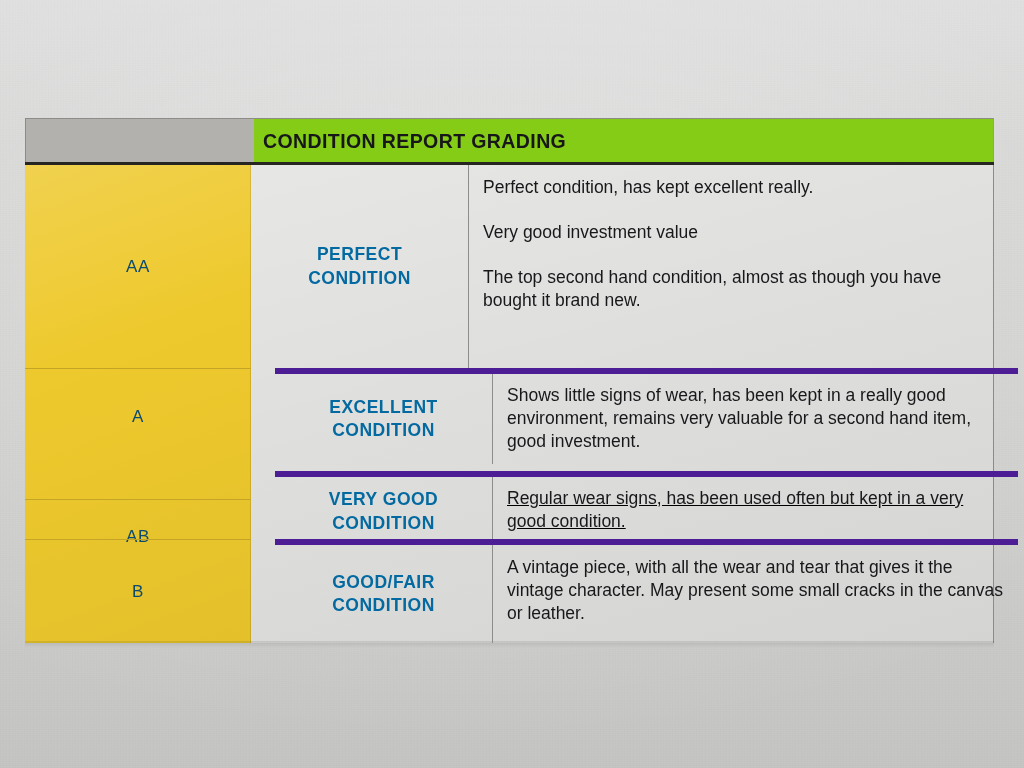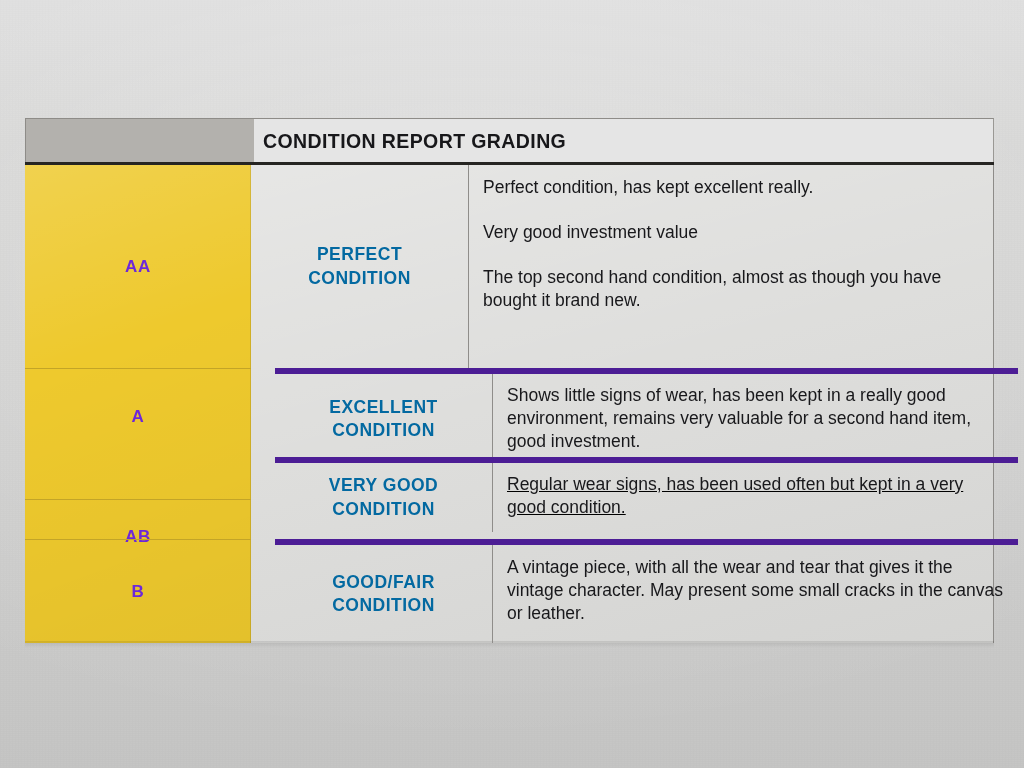--- a/index.html
+++ b/index.html
@@ -43,21 +43,21 @@
     height: 525px;
   }
 
   .table-header {
     position: absolute;
     left: 0;
     top: 0;
     width: 969px;
     height: 45px;
     box-sizing: border-box;
-    background: #e5e5e5;
+    background: #84cc16;
     border-top: 1px solid #8e8c88;
     border-left: 1px solid #8e8c88;
     border-right: 1px solid #9a9894;
     display: flex;
     align-items: center;
   }
   .header-left-pad {
     width: 228px;
     height: 100%;
     background: #b3b1ad;
@@ -134,23 +134,23 @@
     width: 226px;
     display: flex;
     align-items: center;
     justify-content: center;
     box-sizing: border-box;
     z-index: 2;
   }
   .grade-cell + .grade-cell { border-top: 1px solid #c3a427; }
   .grade-label {
     font-size: 17px;
-    font-weight: bold;
+    font-weight: normal;
     letter-spacing: 0.6px;
-    color: #6d28d9;
+    color: #0c4a6e;
   }
 
   
   .content-row {
     position: absolute;
     left: 226px;
     width: 743px;
     display: flex;
     box-sizing: border-box;
     z-index: 2;
@@ -188,21 +188,21 @@
   .desc-para {
     font-size: 17.5px;
     line-height: 1.32;
     color: #18181b;
     margin: 0;
   }
   .desc-para + .desc-para { margin-top: 20px; }
 
   .row-aa   { top: 0px;   height: 203px; }
   .row-a    { top: 203px; height: 96px;  }
-  .row-ab   { top: 292px; height: 75px;  }
+  .row-ab   { top: 306px; height: 75px;  }
   .row-b    { top: 374px; height: 104px; }
 
   .grade-aa { top: 0px;   height: 203px; }
   .grade-a  { top: 203px; height: 96px;  }
   .grade-ab { top: 299px; height: 75px; margin-top: 35px;  }
   .grade-b  { top: 374px; height: 104px; }
 
   .desc-aa { padding-top: 11px; }
   .desc-aa .desc-para + .desc-para { margin-top: 22px; }
   .desc-a  { padding-top: 10px; }

